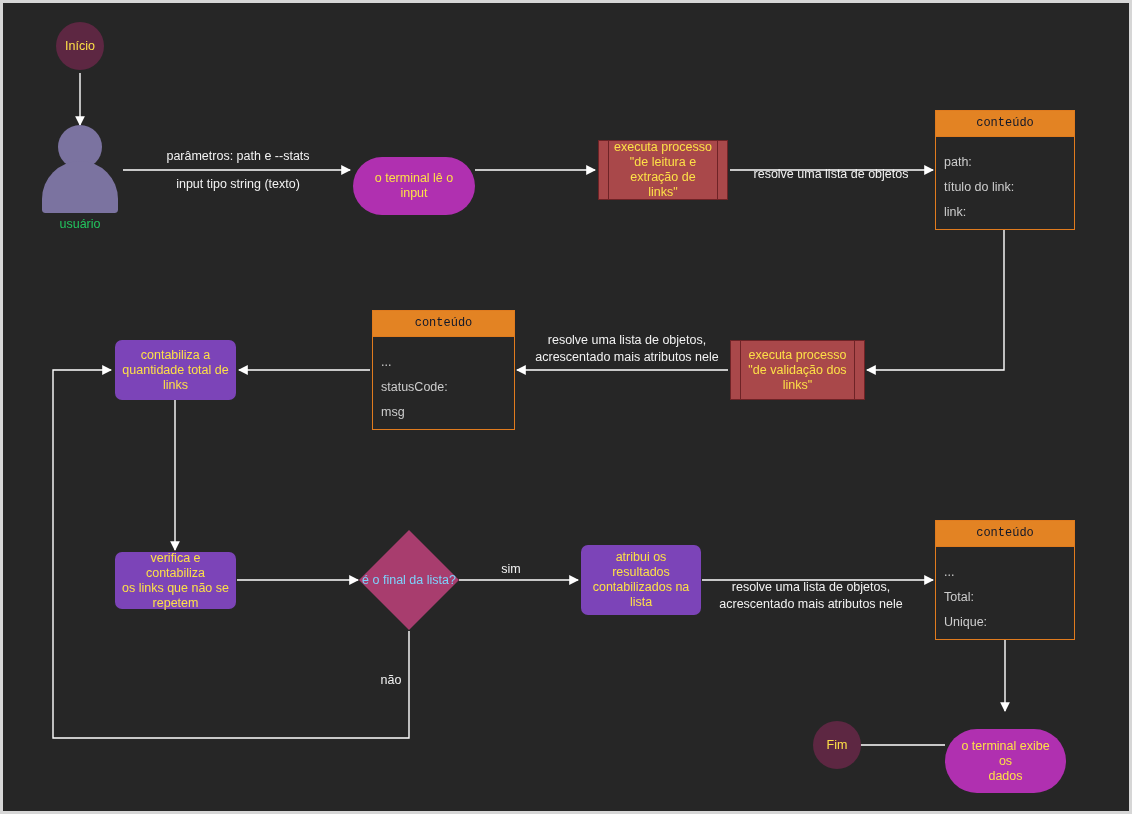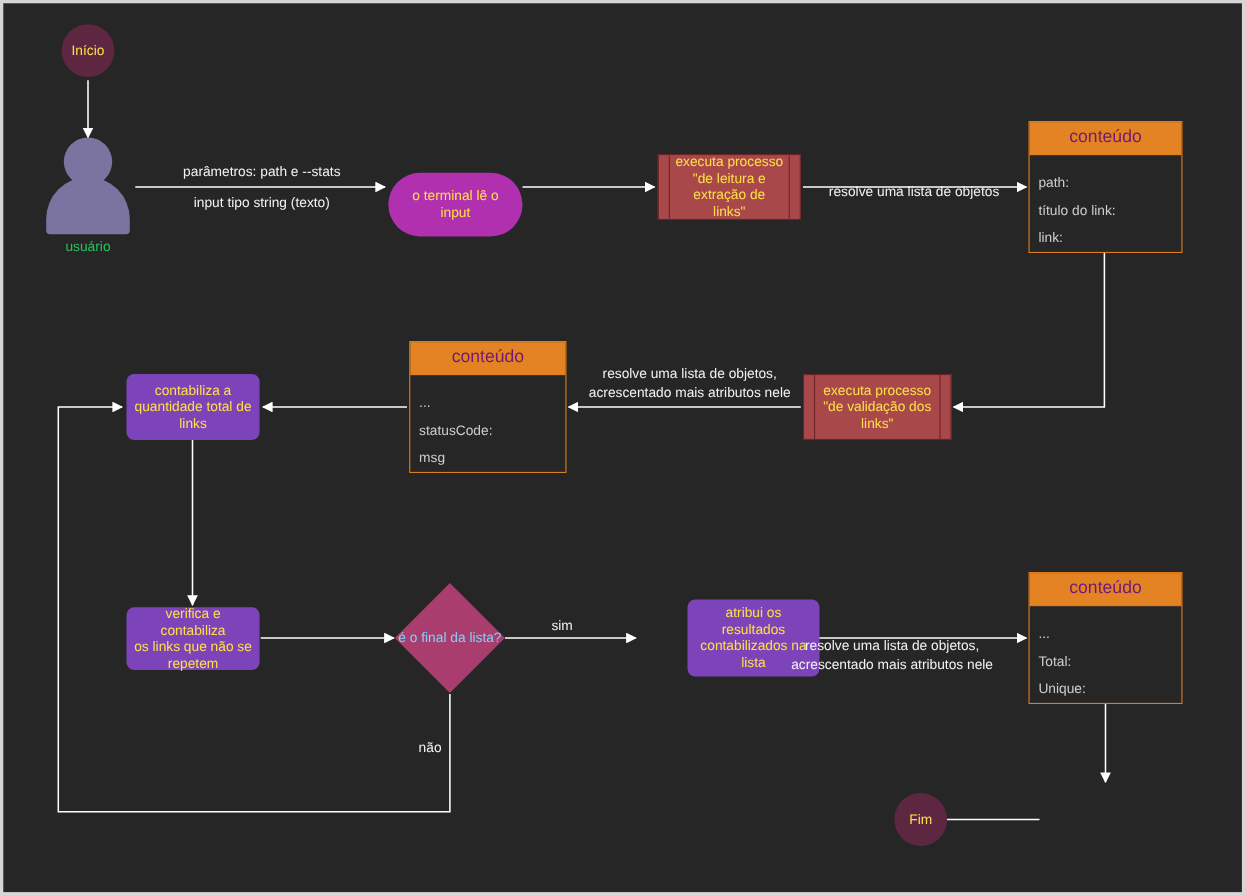--- a/index.html
+++ b/index.html
@@ -120,25 +120,26 @@
   
   .card {
     position: absolute;
     box-sizing: border-box;
     border: 1.5px solid #e07b1e;
     background: #262626;
     z-index: 3;
   }
   .card-header {
     background: #e38323;
-    color: #701a75;
-    font-size: 16px;
+    color: #0f172a;
+    font-size: 12px;
     text-align: center;
     padding: 5px 0 6px 0;
     border-bottom: 1.5px solid #e07b1e;
+    font-family: Liberation Mono, monospace;
   }
   .card-body {
     padding: 13px 8px 4px 8px;
   }
   .card-row {
     color: #cdcdcd;
     font-size: 12.5px;
     padding: 5px 0 6px 0;
   }
 
@@ -249,36 +250,40 @@
     <span style="white-space:pre-line;">verifica e contabiliza
 os links que não se
 repetem</span>
   </div>
 
   <div class="diamond-wrap" style="left:356px; top:527px; width:100px; height:100px;">
     <div class="diamond-shape"></div>
     <div class="diamond-label">é o final da lista?</div>
   </div>
 
-  <div class="node proc-purple" style="left:578px; top:542px; width:120px; height:70px;margin-left:44px;">
+  <div class="node proc-purple" style="left:578px; top:542px; width:120px; height:70px;">
     <span style="white-space:pre-line;">atribui os
 resultados
 contabilizados na
 lista</span>
   </div>
 
   <div class="card" style="left:932px; top:517px; width:140px; height:120px;">
     <div class="card-header">conteúdo</div>
     <div class="card-body">
       <div class="card-row">...</div>
       <div class="card-row">Total:</div>
       <div class="card-row">Unique:</div>
     </div>
   </div>
 
+  <div class="node stadium" style="left:942px; top:710px; width:121px; height:64px;">
+    <span style="white-space:pre-line;">o terminal exibe os
+dados</span>
+  </div>
 
   <div class="node circle-node" style="left:810px; top:718px; width:48px; height:48px;">
     <span>Fim</span>
   </div>
 
   <div class="edge-label" style="left:135px; top:145px; width:200px;">parâmetros: path e --stats</div>
 
   <div class="edge-label" style="left:135px; top:173px; width:200px;">input tipo string (texto)</div>
 
   <div class="edge-label" style="left:733px; top:147px; width:190px;margin-top:16px;">resolve uma lista de objetos</div>

